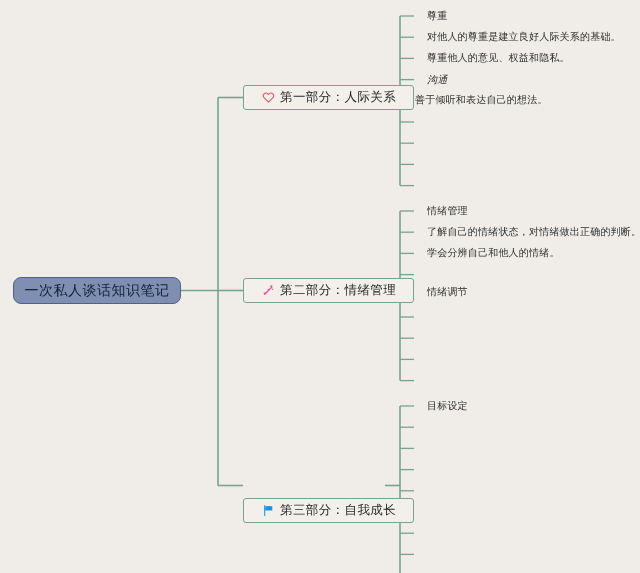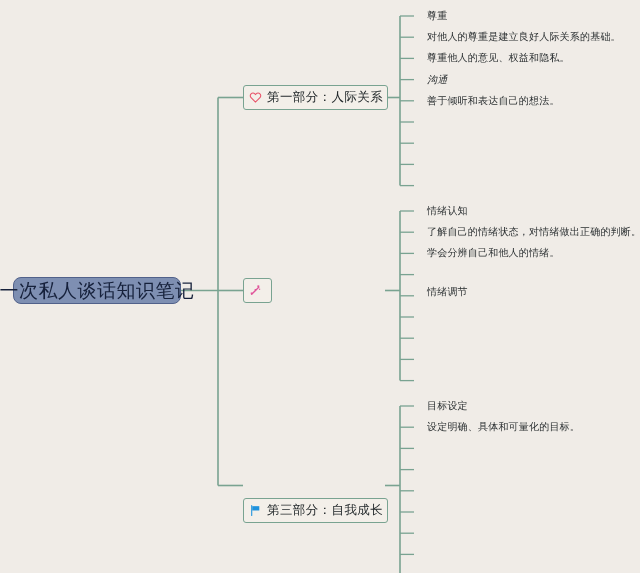--- a/index.html
+++ b/index.html
@@ -33,34 +33,34 @@
     width: 168px;
     height: 27px;
     box-sizing: border-box;
     background: #7e8fb2;
     border: 1.5px solid #51618a;
     border-radius: 8px;
     display: flex;
     align-items: center;
     justify-content: center;
     color: #16213b;
-    font-size: 19px;
+    font-size: 14px;
     letter-spacing: 0.5px;
     white-space: nowrap;
   }
   .branch-node {
     position: absolute;
     height: 25px;
     box-sizing: border-box;
     background: #f3efe9;
     border: 1.2px solid #79a391;
     border-radius: 3px;
     display: flex;
     align-items: center;
-    padding: 0 4px;
+    padding: 0 17px;
     white-space: nowrap;
   }
   .branch-label {
     font-size: 12.5px;
     color: #23292b;
     letter-spacing: 0.4px;
   }
   .branch-icon {
     width: 14px;
     height: 14px;
@@ -148,36 +148,36 @@
           <line x1="5" y1="19" x2="18" y2="6"></line>
         </g>
         <g fill="#e0559a">
           <rect x="15.5" y="2.5" width="3.4" height="3.4"></rect>
           <rect x="3.2" y="15.6" width="3.2" height="3.2"></rect>
           <rect x="10.4" y="9.2" width="2.6" height="2.6"></rect>
           <rect x="18.4" y="8.6" width="2.2" height="2.2"></rect>
         </g>
       </svg>
     </span>
+    <span class="branch-label">第二部分：情绪管理</span>
   </div>
 
   <div class="branch-node" id="branch-node-2" style="left:243px; top:473px;margin-top:25px;">
     <span class="branch-icon">
       <svg viewBox="0 0 24 24" width="13" height="13">
         <path d="M5 3v18" stroke="#1f92dd" stroke-width="2" stroke-linecap="round"></path>
         <path d="M6 4h13v8H6z" fill="#1f92dd"></path>
       </svg>
     </span>
     <span class="branch-label">第三部分：自我成长</span>
   </div>
 
 <div class="leaf-label" style="left: 419px; top: 10px;">尊重</div>
     <div class="leaf-label" style="left: 419px; top: 52.4px;">尊重他人的意见、权益和隐私。</div>
     <div class="leaf-label" style="left: 419px; top: 31.2px;">对他人的尊重是建立良好人际关系的基础。</div>
     <div class="leaf-label" style="left: 419px; top: 73.6px; font-style: italic;">沟通</div>
-    <div class="leaf-label" style="left: 419px; top: 94.8px;">善于倾听和表达自己的想法。</div>
-    <div class="leaf-label" style="left: 419px; top: 205px;">情绪认知</div>
+    <div class="leaf-label" style="left: 407px; top: 94.8px; font-family: Liberation Mono, monospace;">善于倾听和表达自己的想法。</div>
+    <div class="leaf-label" style="left: 419px; top: 205px;">情绪管理</div>
     <div class="leaf-label" style="left: 419px; top: 226.2px;">了解自己的情绪状态，对情绪做出正确的判断。</div>
     <div class="leaf-label" style="left: 419px; top: 247.4px;">学会分辨自己和他人的情绪。</div>
     <div class="leaf-label" style="left: 419px; top: 286px;">情绪调节</div>
     <div class="leaf-label" style="left: 419px; top: 400px;">目标设定</div>
-    <div class="leaf-label" style="left: 419px; top: 421.2px;">设定明确、具体和可量化的目标。</div>
   </div>
 
 </body></html>

